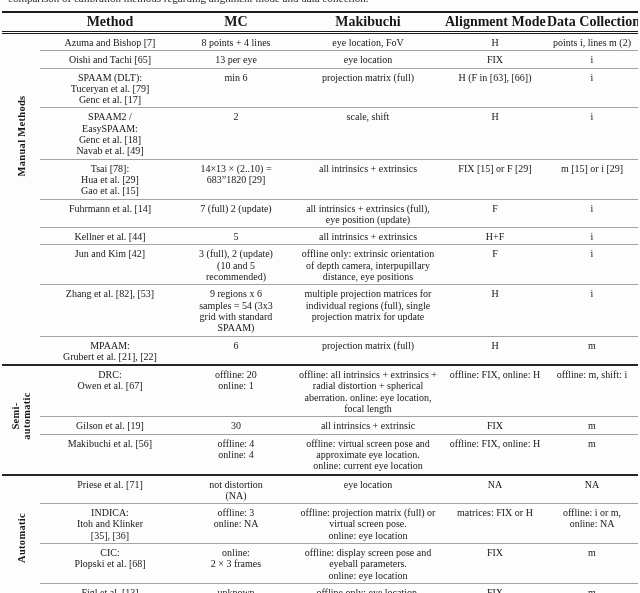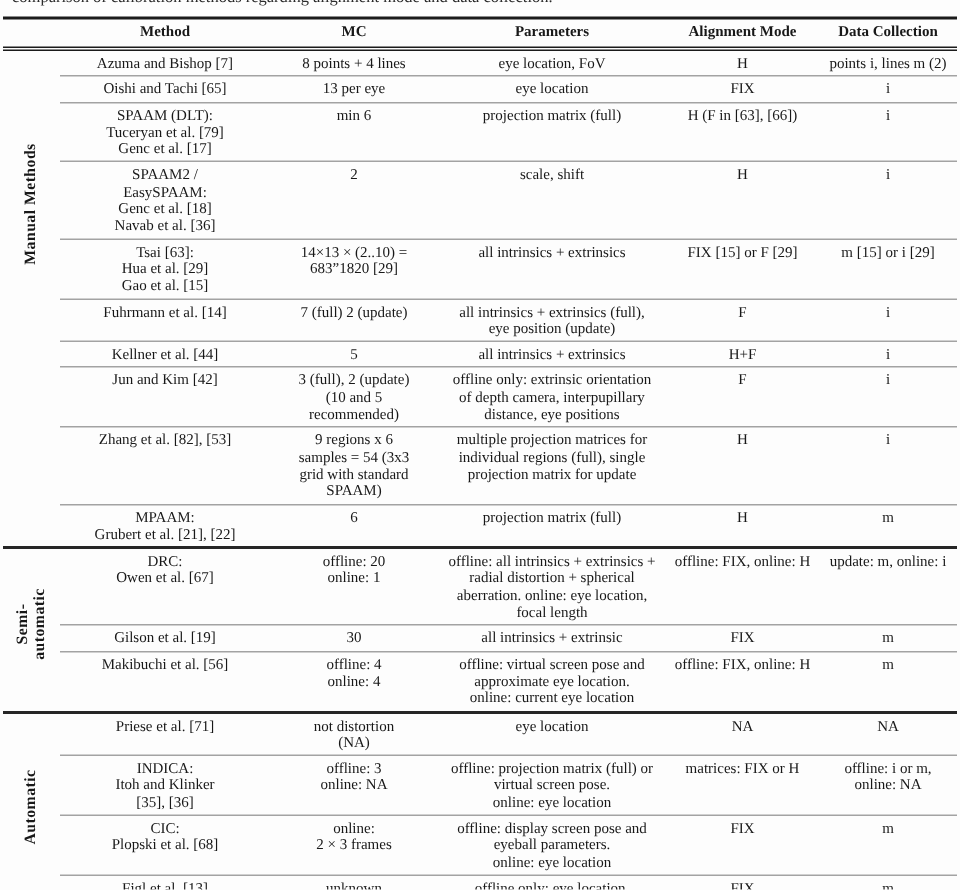--- a/index.html
+++ b/index.html
@@ -26,21 +26,21 @@
   col.c-mc{width:112px;}
   col.c-params{width:152px;}
   col.c-align{width:102px;}
   col.c-data{width:92px;}
   thead tr{
     border-top:2px solid #1b1b1b;
     border-bottom:3px double #1b1b1b;
   }
   th{
     font-weight:bold;text-align:center;vertical-align:middle;
-    padding:3px 1px 4px;font-size:10px;line-height:11px;
+    padding:3px 1px 4px;font-size:14px;line-height:11px;
     white-space:nowrap;overflow:hidden;
   }
   td{
     text-align:center;vertical-align:top;
     padding:3px 2px 2px;line-height:11.3px;
     white-space:pre-line;overflow:hidden;
   }
   tbody.sec + tbody.sec{border-top:2px solid #262626;}
   tbody tr.inner td{border-top:1px solid #a3a3a3;}
   td.seclabel{position:relative;padding:0;overflow:visible;}
@@ -70,21 +70,21 @@
       <col class="c-mc">
     <col class="c-params">
       <col class="c-align">
       <col class="c-data">
   </colgroup>
   <thead>
     <tr>
       <th></th>
       <th>Method</th>
       <th>MC</th>
-      <th>Parameters</th>
+      <th>Makibuchi</th>
       <th>Alignment Mode</th>
       <th>Data Collection</th>
     </tr>
   </thead>
 <tbody class="sec sec-0">
       <tr>
         <td class="seclabel" rowspan="10"><div class="rot">Manual Methods</div></td>
         <td>Azuma and Bishop [7]</td>
         <td>8 points + 4 lines</td>
         <td>eye location, FoV</td>
@@ -104,28 +104,28 @@
 Genc et al. [17]</td>
         <td>min 6</td>
         <td>projection matrix (full)</td>
         <td>H (F in [63], [66])</td>
         <td>i</td>
       </tr>
       <tr class="inner">
         <td>SPAAM2 /
 EasySPAAM:
 Genc et al. [18]
-Navab et al. [36]</td>
+Navab et al. [49]</td>
         <td>2</td>
         <td>scale, shift</td>
         <td>H</td>
         <td>i</td>
       </tr>
       <tr class="inner">
-        <td>Tsai [63]:
+        <td>Tsai [78]:
 Hua et al. [29]
 Gao et al. [15]</td>
         <td>14×13 × (2..10) =
 683”1820 [29]</td>
         <td>all intrinsics + extrinsics</td>
         <td>FIX [15] or F [29]</td>
         <td>m [15] or i [29]</td>
       </tr>
       <tr class="inner">
         <td>Fuhrmann et al. [14]</td>
@@ -180,21 +180,21 @@
 automatic</div></td>
         <td>DRC:
 Owen et al. [67]</td>
         <td>offline: 20
 online: 1</td>
         <td>offline: all intrinsics + extrinsics +
 radial distortion + spherical
 aberration. online: eye location,
 focal length</td>
         <td>offline: FIX, online: H</td>
-        <td>update: m, online: i</td>
+        <td>offline: m, shift: i</td>
       </tr>
       <tr class="inner">
         <td>Gilson et al. [19]</td>
         <td>30</td>
         <td>all intrinsics + extrinsic</td>
         <td>FIX</td>
         <td>m</td>
       </tr>
       <tr class="inner">
         <td>Makibuchi et al. [56]</td>

